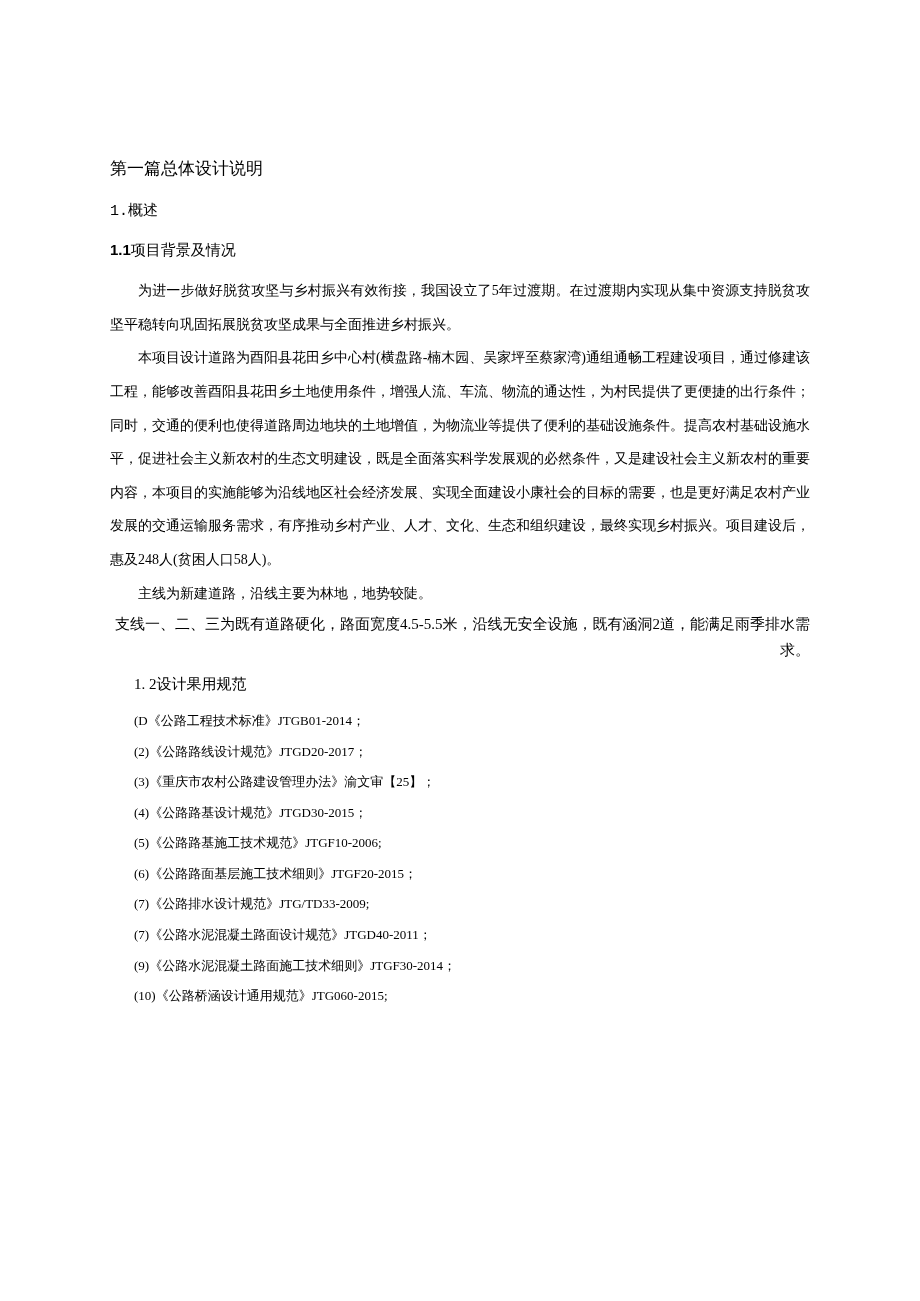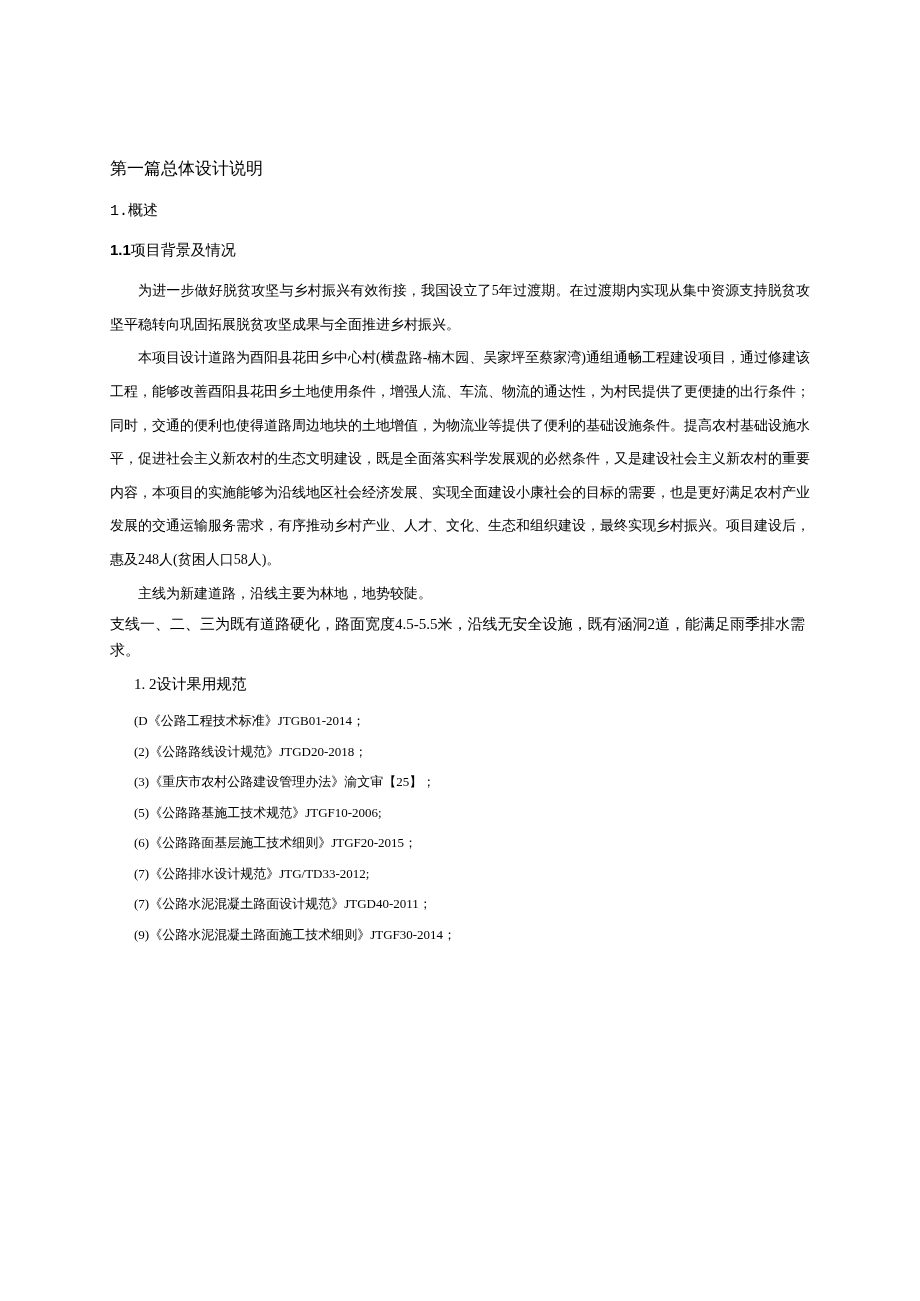--- a/index.html
+++ b/index.html
@@ -42,20 +42,21 @@
       text-align: justify;
       margin-bottom: 0;
     }
     .paragraph-group {
       margin-bottom: 2px;
     }
     .plain-line {
       font-size: 15px;
       line-height: 1.7;
       margin-bottom: 9px;
+      text-align: right;
     }
     .subsection-title-2 {
       font-size: 15px;
       margin-top: 2px;
       margin-bottom: 10px;
       margin-left: 24px;
     }
     .ref-list {
       list-style: none;
       padding-left: 1.5em;
@@ -83,20 +84,22 @@
 </div>
 
 <p class="plain-line">支线一、二、三为既有道路硬化，路面宽度4.5-5.5米，沿线无安全设施，既有涵洞2道，能满足雨季排水需求。</p>
 
 <div class="subsection-title-2">
   <span>1. 2</span><span>设计果用规范</span>
 </div>
 
 <ul class="ref-list">
   <li class="ref-item">(D《公路工程技术标准》JTGB01-2014；</li>
-  <li class="ref-item">(2)《公路路线设计规范》JTGD20-2018；</li>
+  <li class="ref-item">(2)《公路路线设计规范》JTGD20-2017；</li>
   <li class="ref-item">(3)《重庆市农村公路建设管理办法》渝文审【25】；</li>
+  <li class="ref-item">(4)《公路路基设计规范》JTGD30-2015；</li>
   <li class="ref-item">(5)《公路路基施工技术规范》JTGF10-2006;</li>
   <li class="ref-item">(6)《公路路面基层施工技术细则》JTGF20-2015；</li>
-  <li class="ref-item">(7)《公路排水设计规范》JTG/TD33-2012;</li>
+  <li class="ref-item">(7)《公路排水设计规范》JTG/TD33-2009;</li>
   <li class="ref-item">(7)《公路水泥混凝土路面设计规范》JTGD40-2011；</li>
   <li class="ref-item">(9)《公路水泥混凝土路面施工技术细则》JTGF30-2014；</li>
+  <li class="ref-item">(10)《公路桥涵设计通用规范》JTG060-2015;</li>
 </ul>
 
 </body></html>

